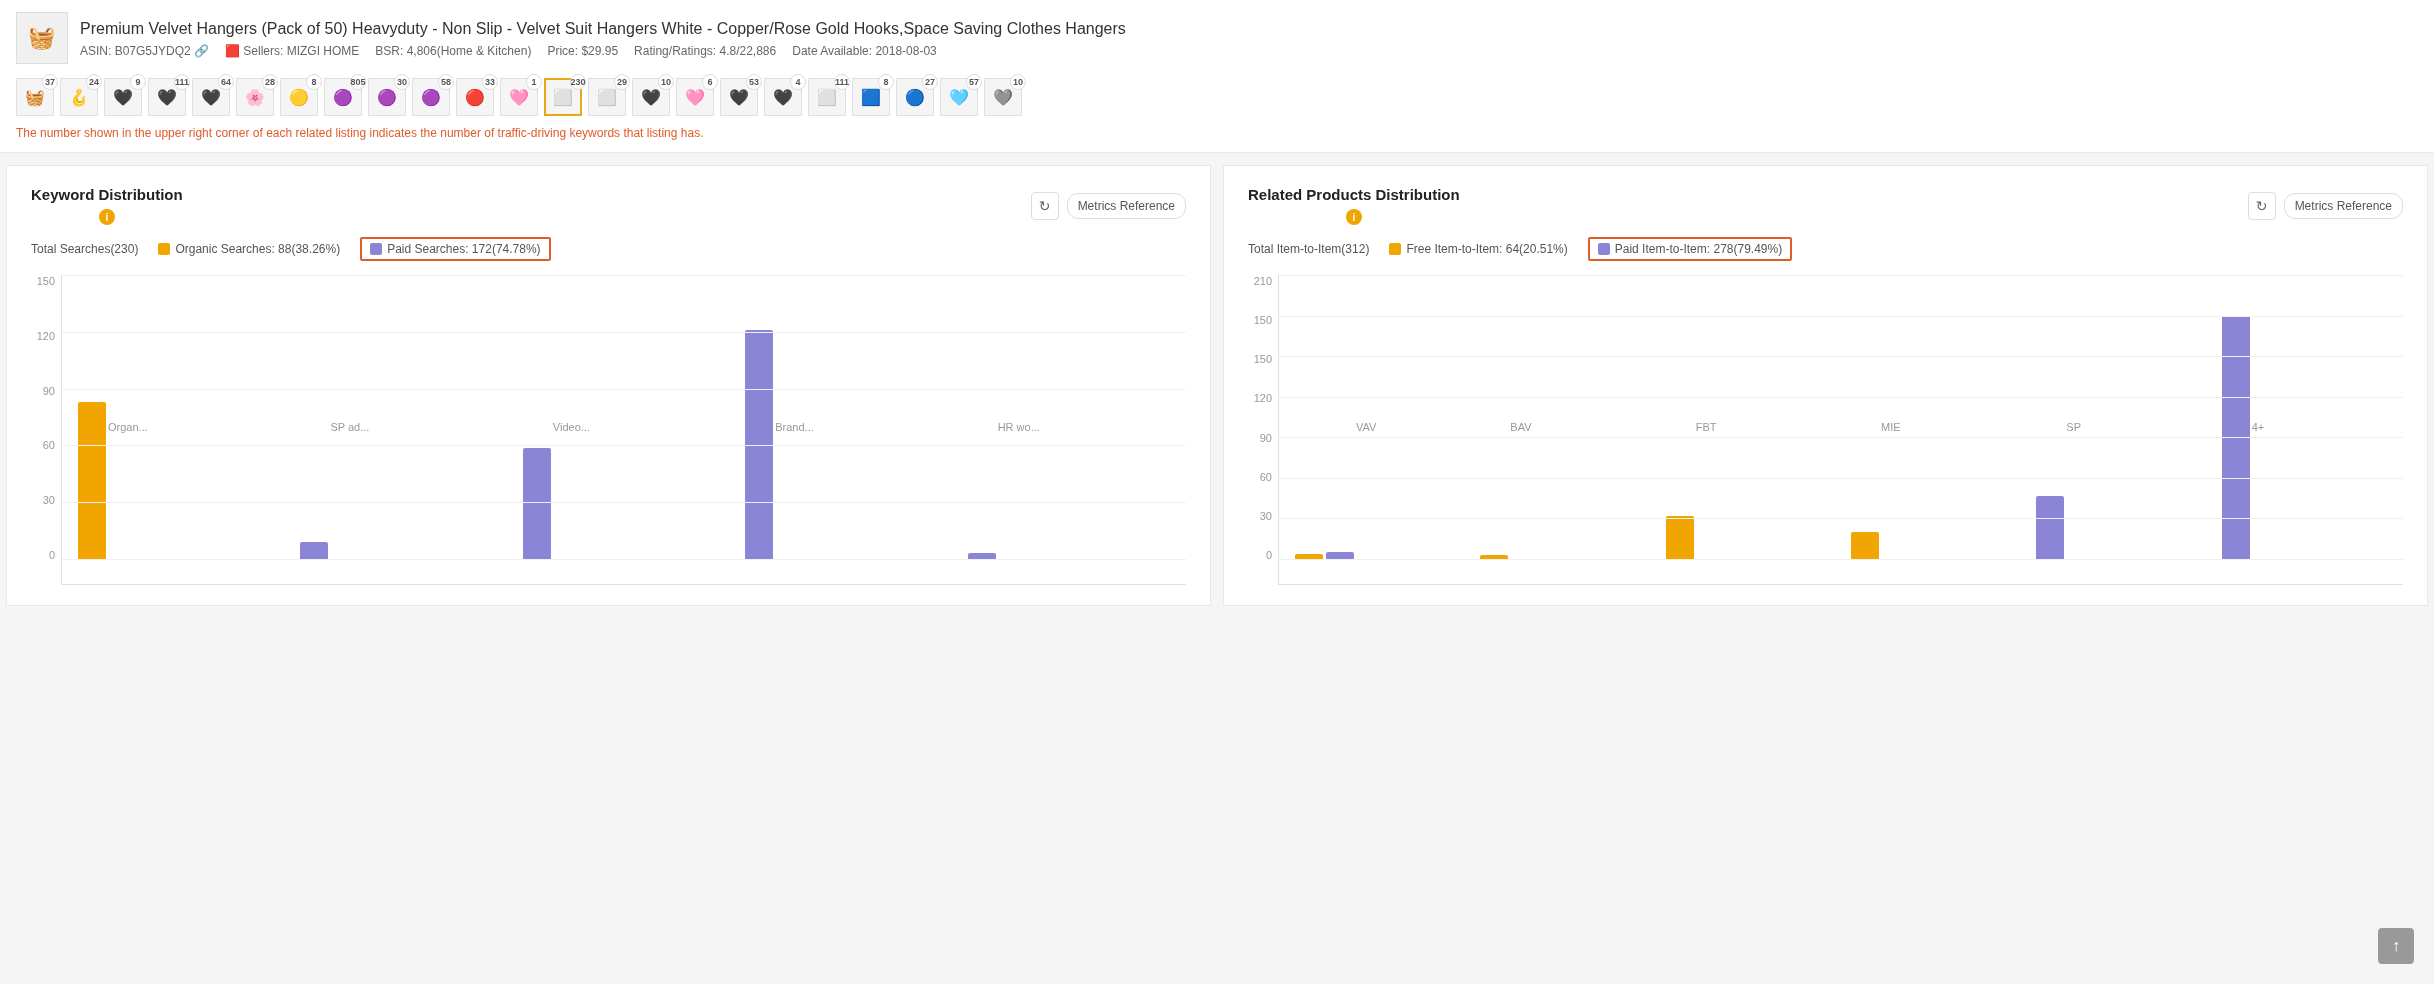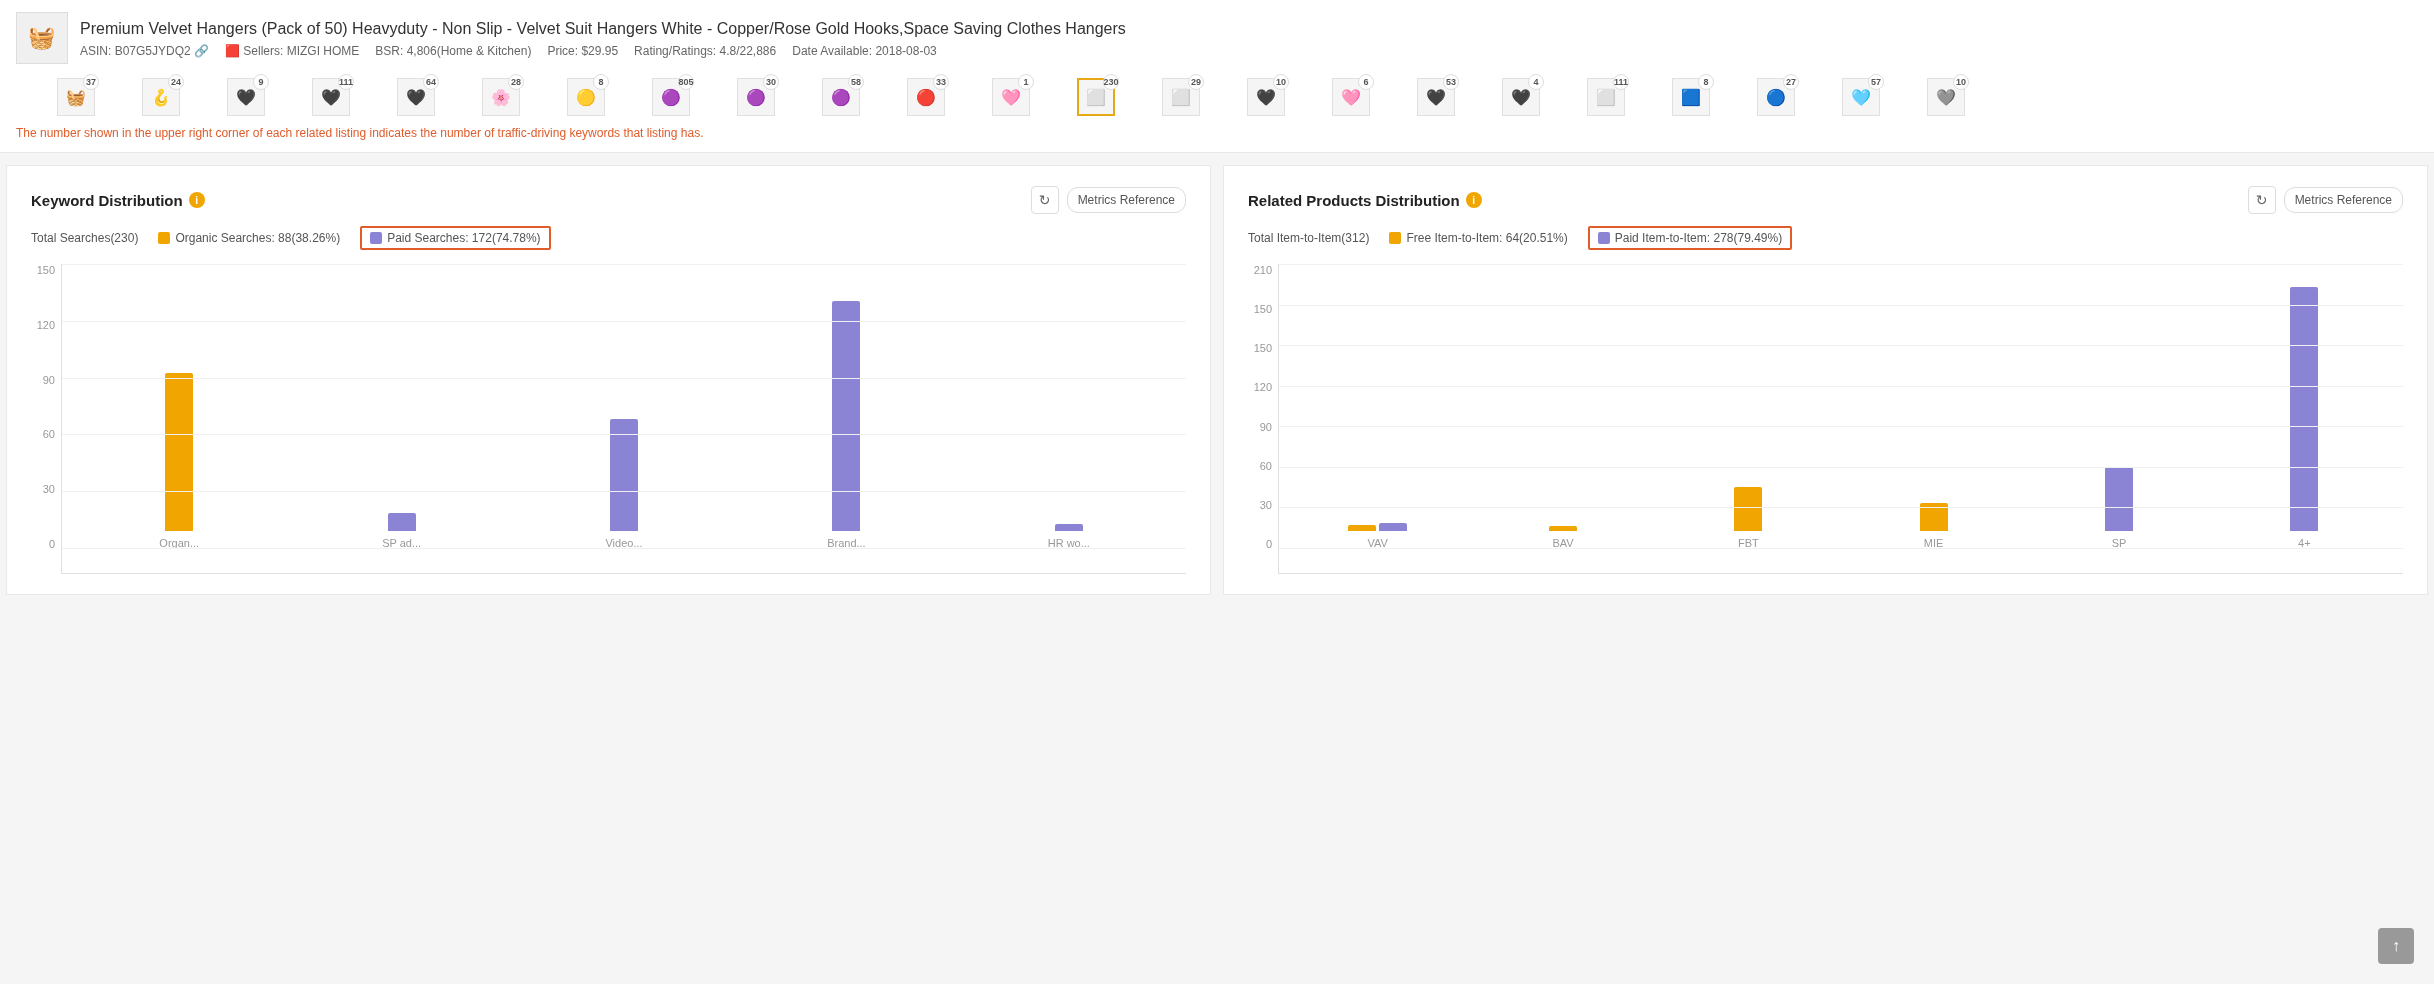--- a/index.html
+++ b/index.html
@@ -49,21 +49,20 @@
       overflow-x: auto;
       padding: 6px 0;
       margin-bottom: 4px;
     }
     .listing-item {
       display: flex;
       flex-direction: column;
       align-items: flex-start;
       position: relative;
       flex-shrink: 0;
-      margin-left: 41px;
     }
     .listing-count {
       position: absolute;
       top: -4px;
       right: -4px;
       background: #fff;
       border: 1px solid #ddd;
       border-radius: 50%;
       font-size: 9px;
       width: 16px;
@@ -112,20 +111,21 @@
       justify-content: space-between;
       margin-bottom: 12px;
     }
     .chart-title {
       font-size: 15px;
       font-weight: 600;
       color: #222;
       display: flex;
       align-items: center;
       gap: 6px;
+      flex-direction: column;
     }
     .info-icon {
       width: 16px;
       height: 16px;
       border-radius: 50%;
       background: #f0a500;
       color: #fff;
       font-size: 10px;
       display: inline-flex;
       align-items: center;
@@ -194,21 +194,21 @@
       flex-shrink: 0;
     }
     .y-label {
       font-size: 11px;
       color: #999;
       text-align: right;
       padding-right: 6px;
     }
     .bar-group {
       display: flex;
-      flex-direction: column;
+      flex-direction: row;
       align-items: center;
       gap: 2px;
       flex: 1;
     }
     .bar-wrap {
       display: flex;
       align-items: flex-end;
       gap: 3px;
       height: 270px;
     }

